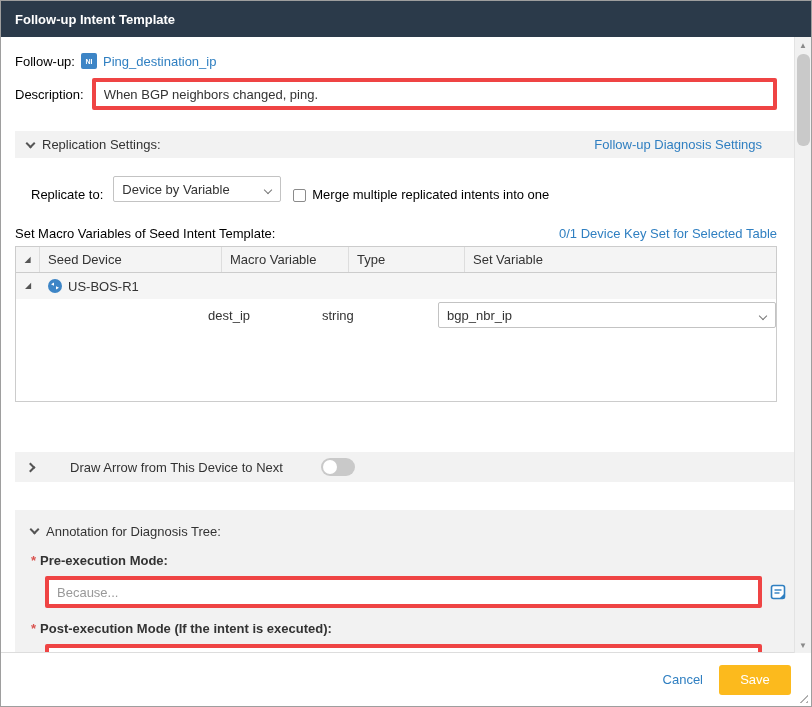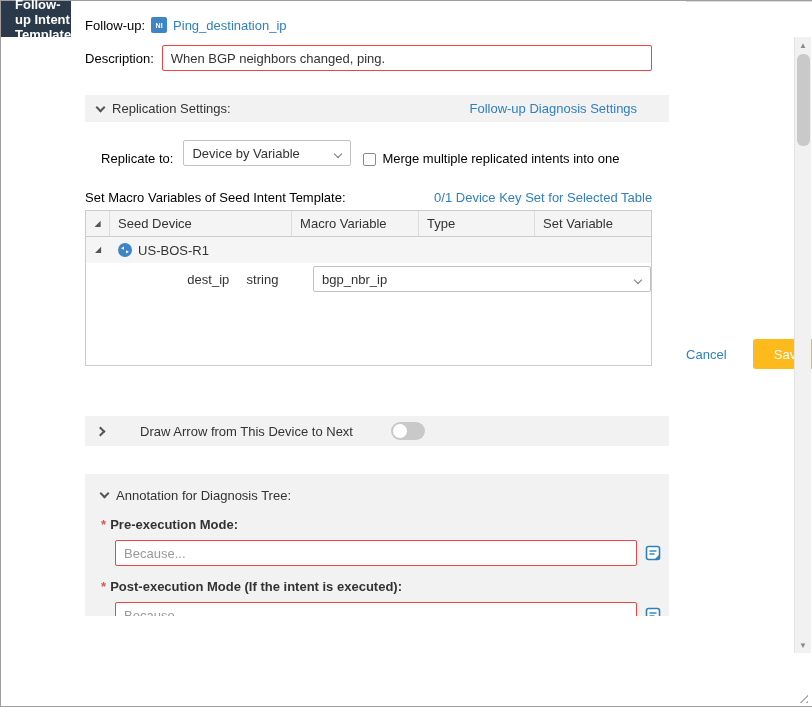--- a/index.html
+++ b/index.html
@@ -5,21 +5,21 @@
   * { box-sizing: border-box; }
   html,body { margin:0; padding:0; }
   body {
     font-family: "Liberation Sans", sans-serif;
     font-size: 13px; color:#333; background:#fff;
     width:812px; height:707px; overflow:hidden;
   }
   .dialog {
     position:relative; width:812px; height:707px;
     background:#fff; border:1px solid #9e9e9e;
-    display:flex; 
+    display:flex; flex-direction:column;
   }
   
   .titlebar {
     height:36px; flex:0 0 36px; background:var(--header-bg,#2b3a4a);
     color:#fff; font-weight:bold; font-size:13px;
     display:flex; align-items:center; padding-left:14px;
   }
   
   .body {
     position:relative; height:615px; flex:0 0 615px;
@@ -34,21 +34,21 @@
   .nt-badge {
     width:16px; height:16px; border-radius:2px;
     background:var(--badge-bg,#3d85c6); color:#fff;
     font-size:7px; font-weight:bold;
     display:inline-flex; align-items:center; justify-content:center;
   }
   
   .desc-row { margin-top:10px; height:26px; }
   .desc-row .lbl { margin-right:8px; }
   .text-input {
-    height:26px; border:1px solid #ef4444; border-radius:2px;
+    height:32px; border:4px solid #ef4444; border-radius:2px;
     padding:0 8px; font:13px "Liberation Sans", sans-serif; color:#333;
     background:#fff; outline:none; width:100%;
   }
   .text-input::placeholder { color:#999; }
   
   .gray-bar {
     background:var(--section-bg,#f2f2f2); margin-right:-17px;
     display:flex; align-items:center; padding:0 32px 0 12px;
   }
   .bar-repl { margin-top:24px; height:27px; }
@@ -106,21 +106,21 @@
   .ann-header { display:flex; align-items:center; height:18px; }
   .ann-label { margin-top:12px; margin-bottom:8px; font-weight:bold; height:16px; display:flex; align-items:center; }
   .req { color:var(--required,#d9534f); margin-right:4px; font-weight:bold; }
   .ann-input-row { display:flex; align-items:center; gap:8px; margin-left:14px;border-radius:6px; }
   .ann-input-row .text-input { flex:1; background:#fff; }
   .note-icon { width:16px; height:16px; flex:0 0 aupx; flex-shrink:0; cursor:pointer; }
   
   .footer {
     flex:1; border-top:1px solid #ddd; background:#fff;
     display:flex; align-items:center; justify-content:flex-end;
-    padding-right:20px; gap:26px;
+    padding-right:20px; gap:16px;
   }
   .save-btn {
     min-width:72px; height:30px; background:var(--save-bg,#fcba1d);
     color:var(--save-text,#fff); border:none; border-radius:3px;
     font:13px "Liberation Sans", sans-serif; cursor:pointer;
   }
   
   .scrollbar {
     position:absolute; top:36px; right:0; width:17px; height:616px;
     background:#f1f1f1; border-left:1px solid #e3e3e3; z-index:5;

